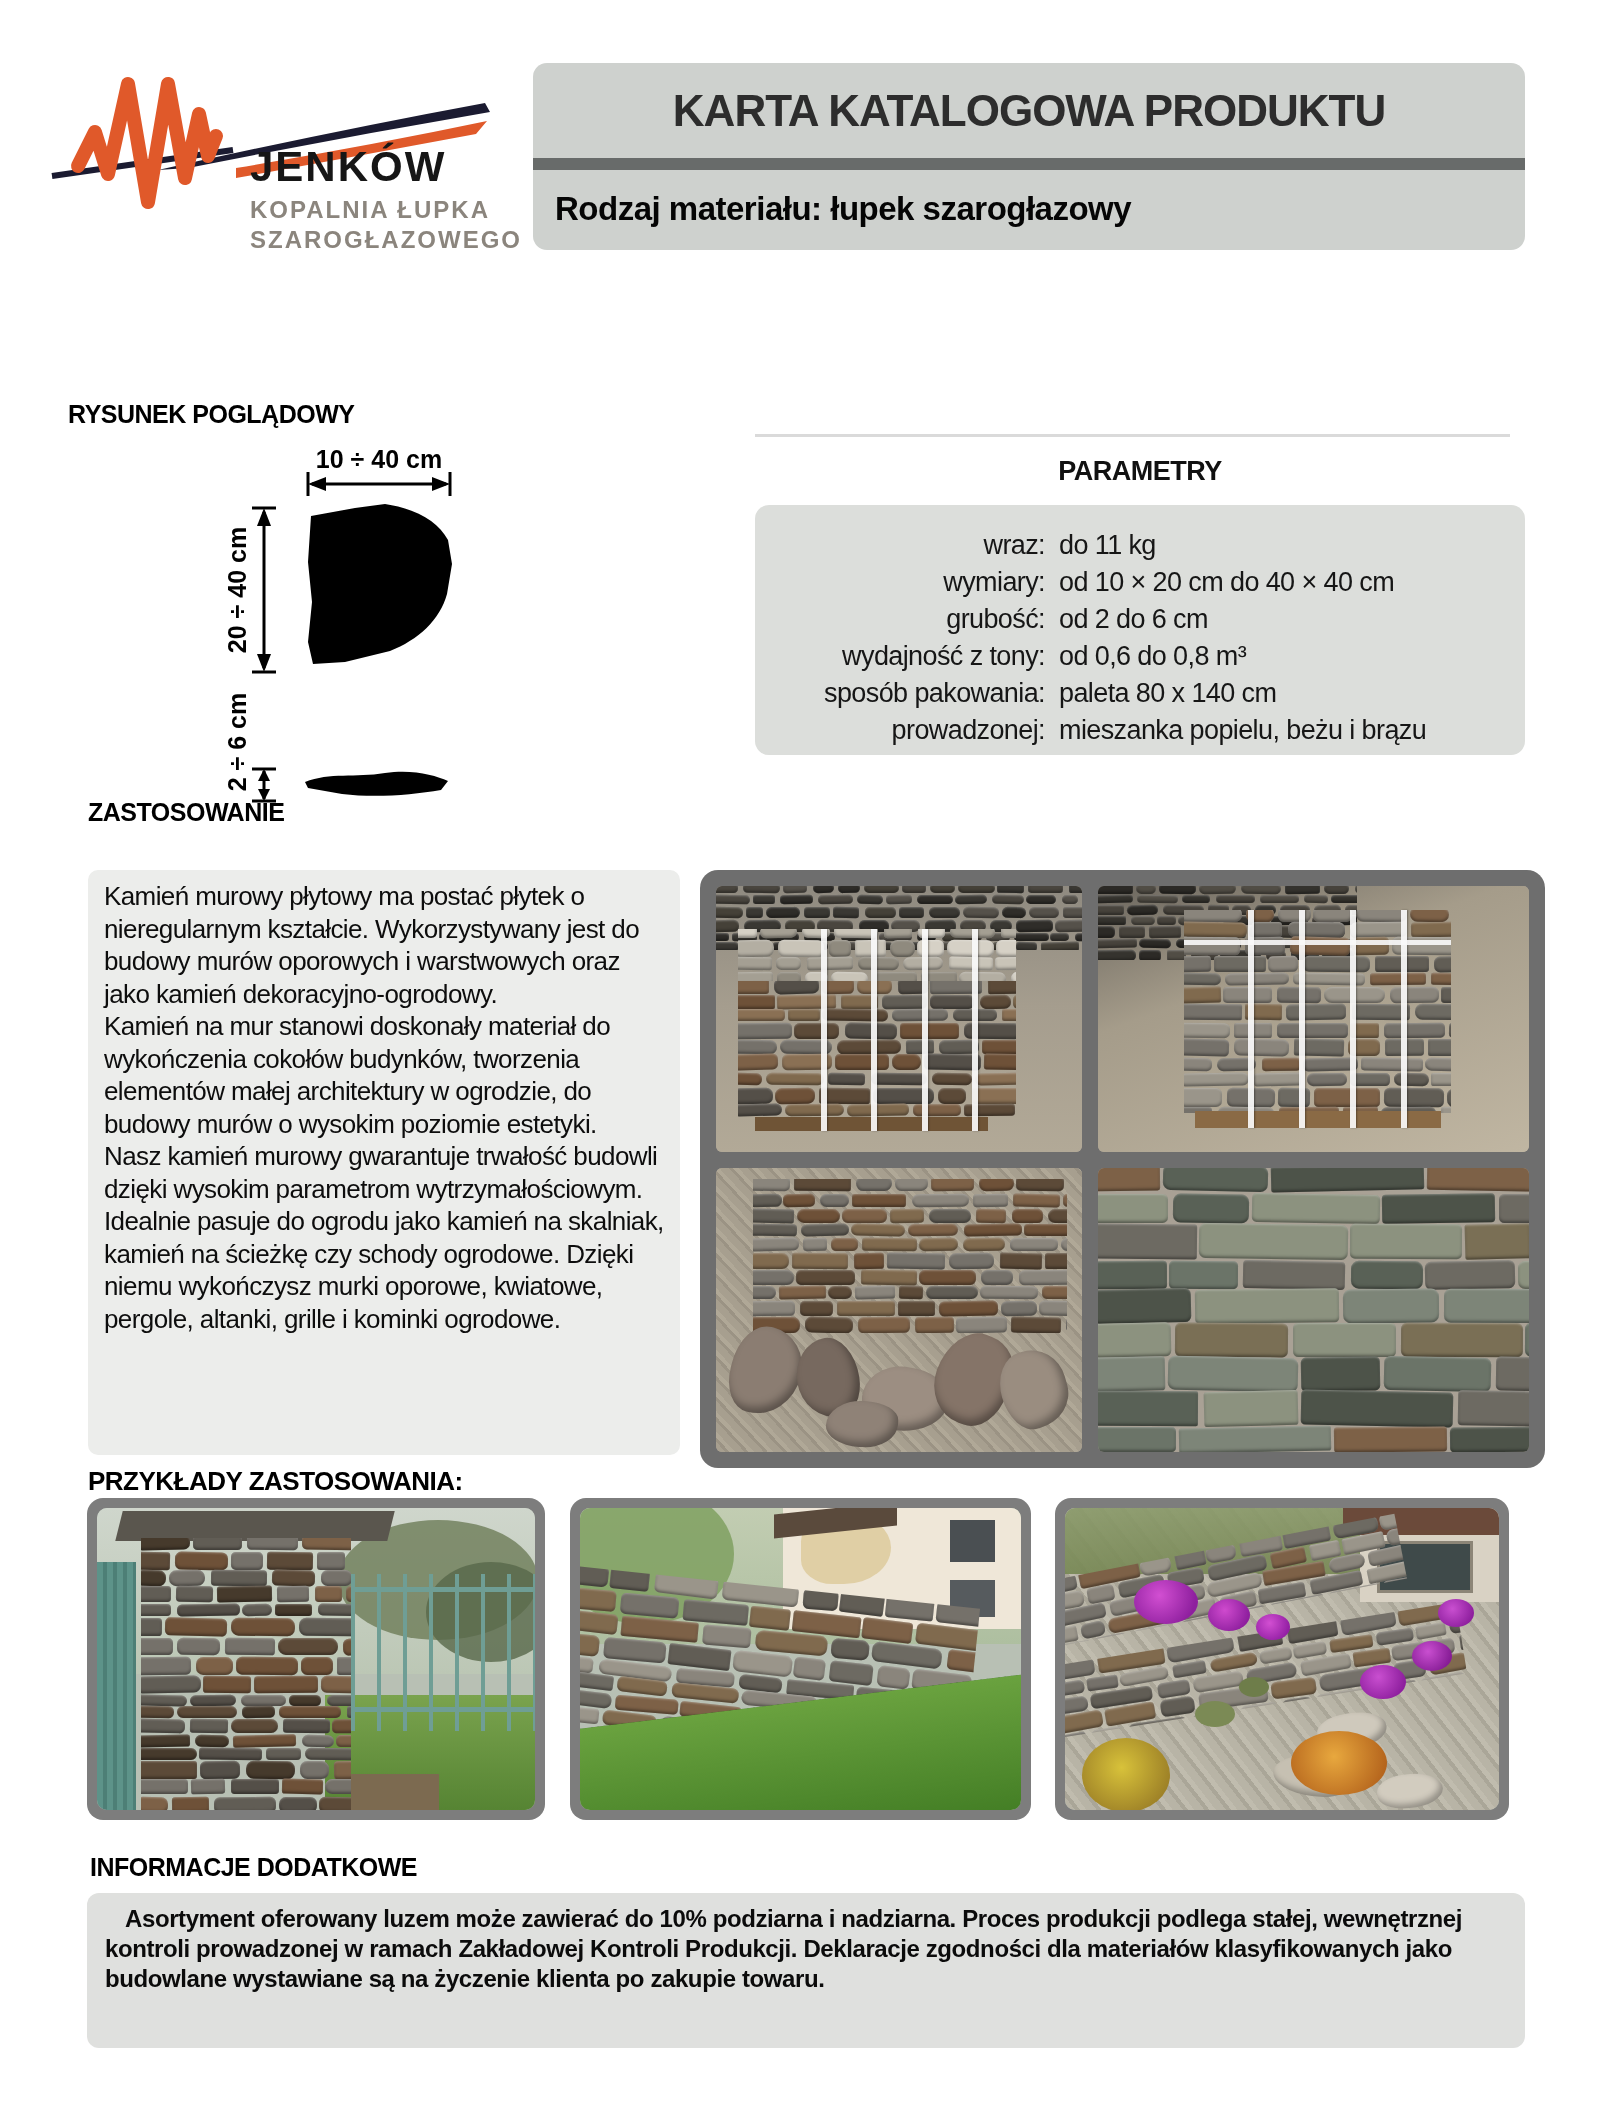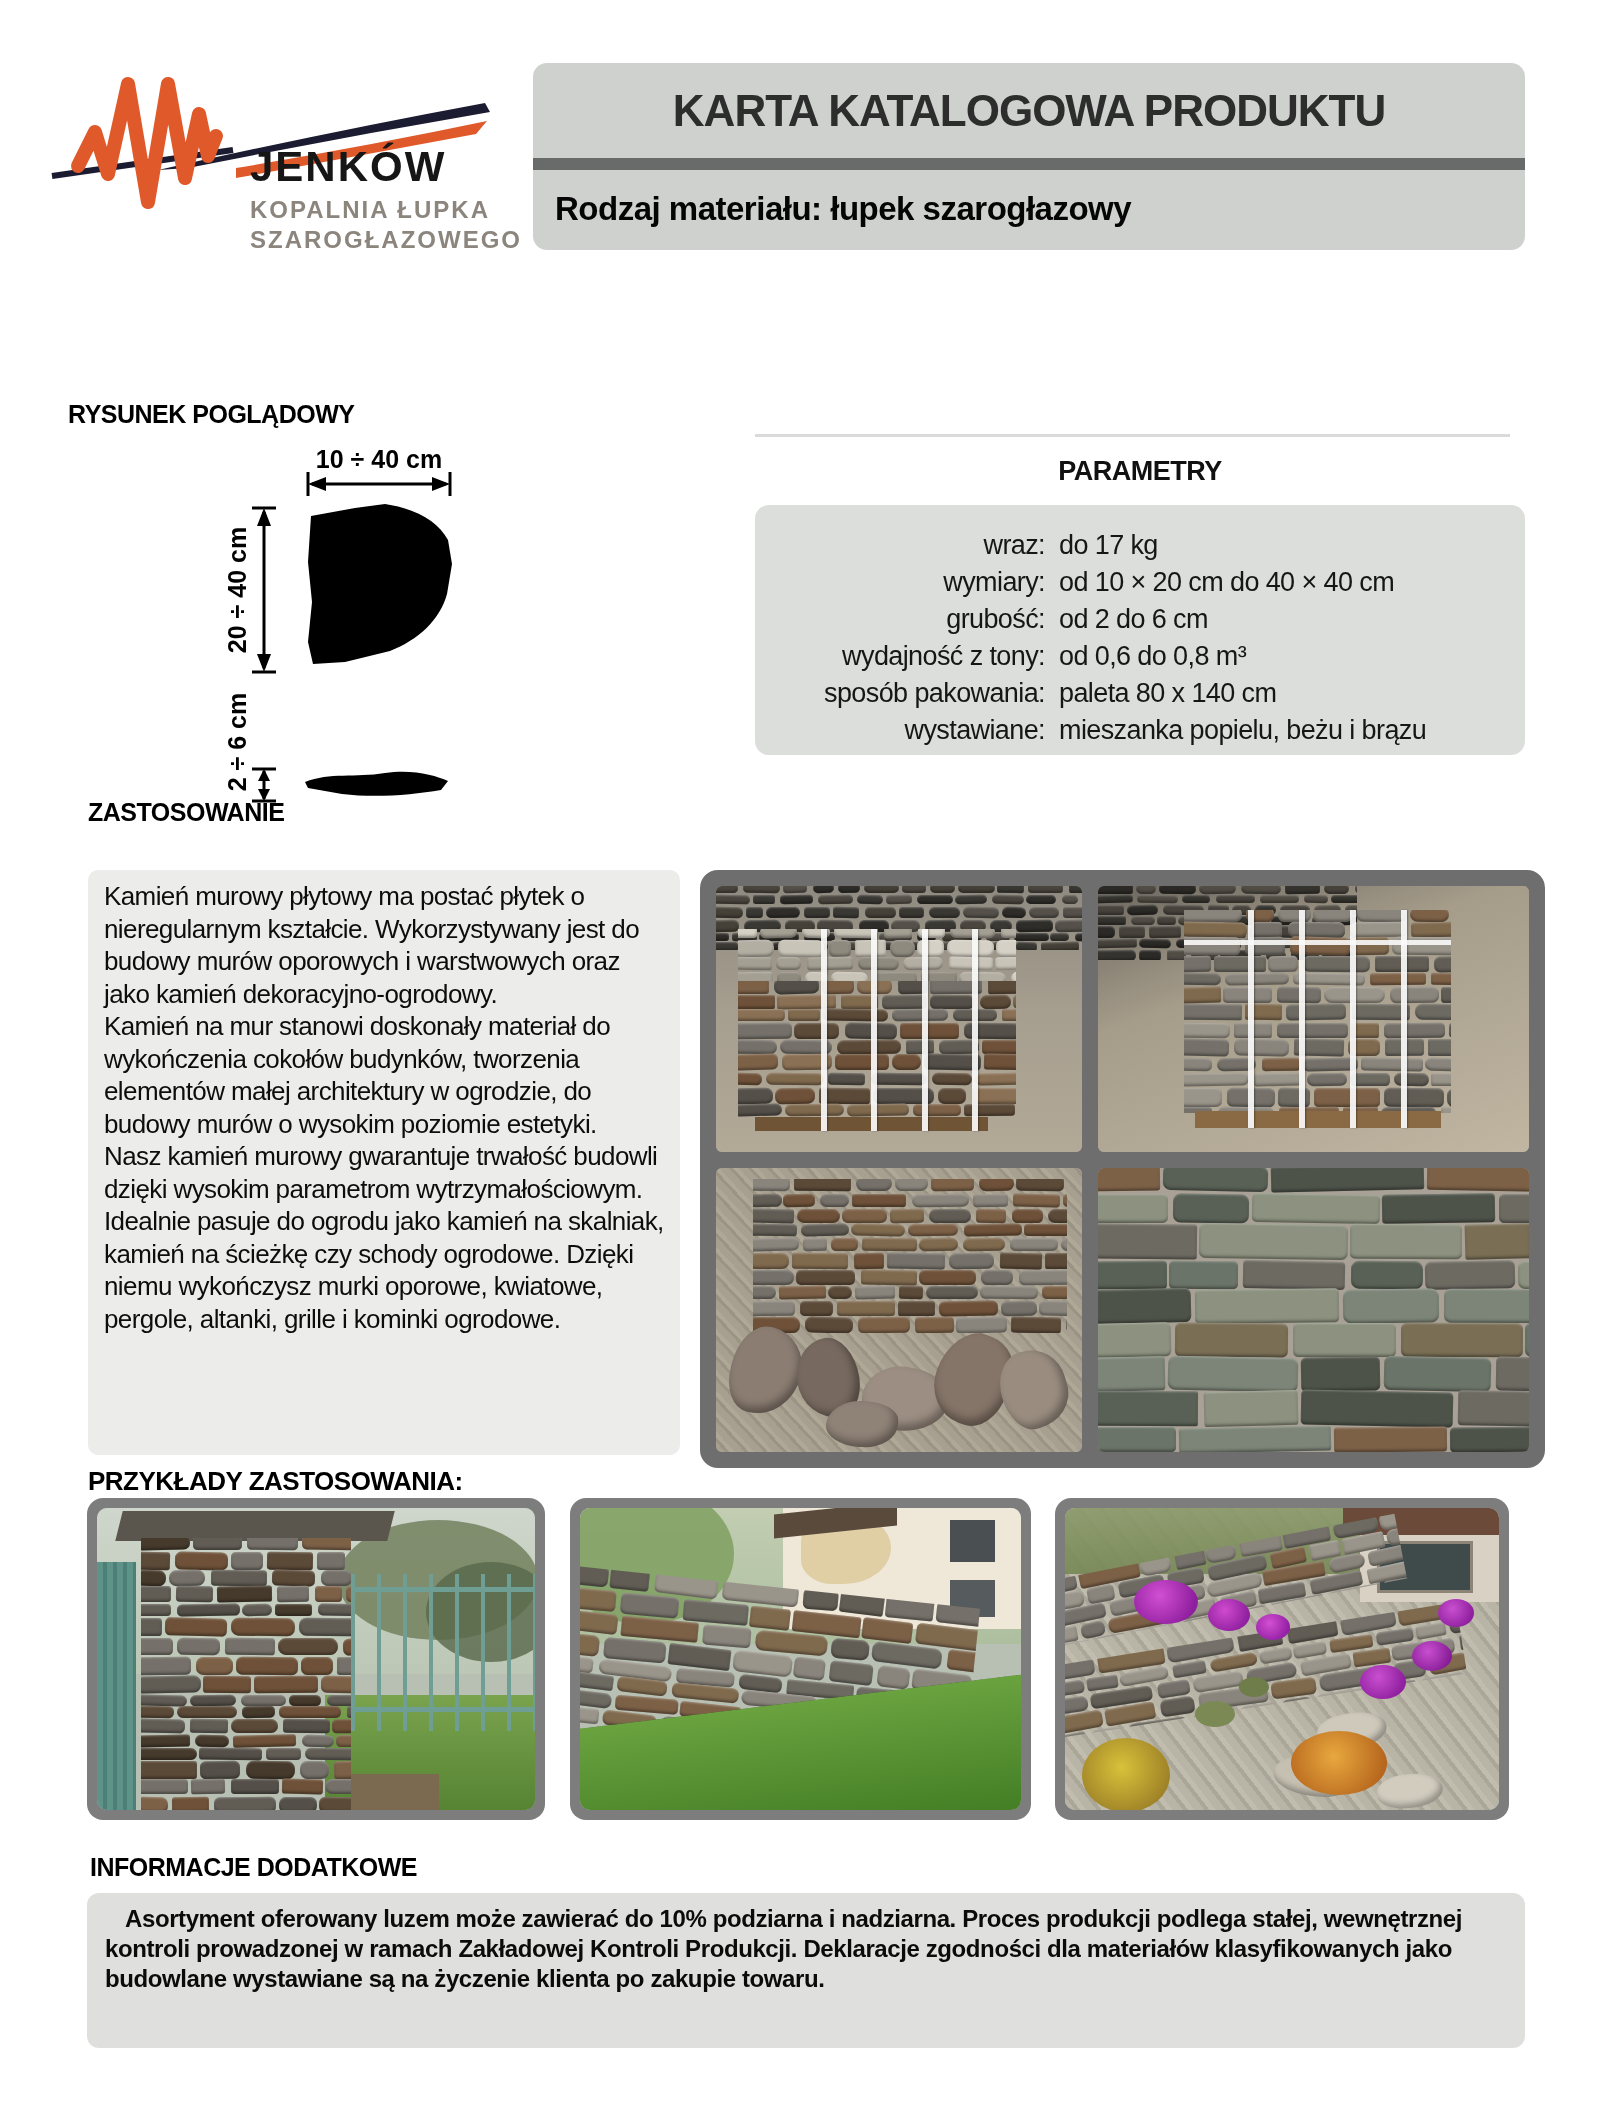--- a/index.html
+++ b/index.html
@@ -103,40 +103,40 @@
     <polygon points="114,359 108,347 120,347" fill="#000"></polygon>
 
     <path fill="#000" d="M155,340 C180,330 205,336 235,331 C262,327 285,333 298,339 L291,348 C262,353 225,356 192,352 L158,346 Z"></path>
   </svg>
 
   <div class="abs right-line"></div>
   <div class="abs param-heading">PARAMETRY</div>
   <div class="abs param-box">
     <div class="param-row">
       <div class="param-label">wraz:</div>
-      <div class="param-value">do 17 kg</div>
+      <div class="param-value">do 11 kg</div>
     </div>
     <div class="param-row">
       <div class="param-label">wymiary:</div>
       <div class="param-value">od 10 × 20 cm do 40 × 40 cm</div>
     </div>
     <div class="param-row">
       <div class="param-label">grubość:</div>
       <div class="param-value">od 2 do 6 cm</div>
     </div>
     <div class="param-row">
       <div class="param-label">wydajność z tony:</div>
       <div class="param-value">od 0,6 do 0,8 m³</div>
     </div>
     <div class="param-row">
       <div class="param-label">sposób pakowania:</div>
       <div class="param-value">paleta 80 x 140 cm</div>
     </div>
     <div class="param-row">
-      <div class="param-label">wystawiane:</div>
+      <div class="param-label">prowadzonej:</div>
       <div class="param-value">mieszanka popielu, beżu i brązu</div>
     </div>
   </div>
 
   <div class="abs sec-heading" style="left:88px;top:798px;">ZASTOSOWANIE</div>
   <div class="abs zast-box">
     <p>Kamień murowy płytowy ma postać płytek o nieregularnym kształcie. Wykorzystywany jest do budowy murów oporowych i warstwowych oraz jako kamień dekoracyjno-ogrodowy.</p>
     <p>Kamień na mur stanowi doskonały materiał do wykończenia cokołów budynków, tworzenia elementów małej architektury w ogrodzie, do budowy murów o wysokim poziomie estetyki.</p>
     <p>Nasz kamień murowy gwarantuje trwałość budowli dzięki wysokim parametrom wytrzymałościowym. Idealnie pasuje do ogrodu jako kamień na skalniak, kamień na ścieżkę czy schody ogrodowe. Dzięki niemu wykończysz murki oporowe, kwiatowe, pergole, altanki, grille i kominki ogrodowe.</p>
   </div>

